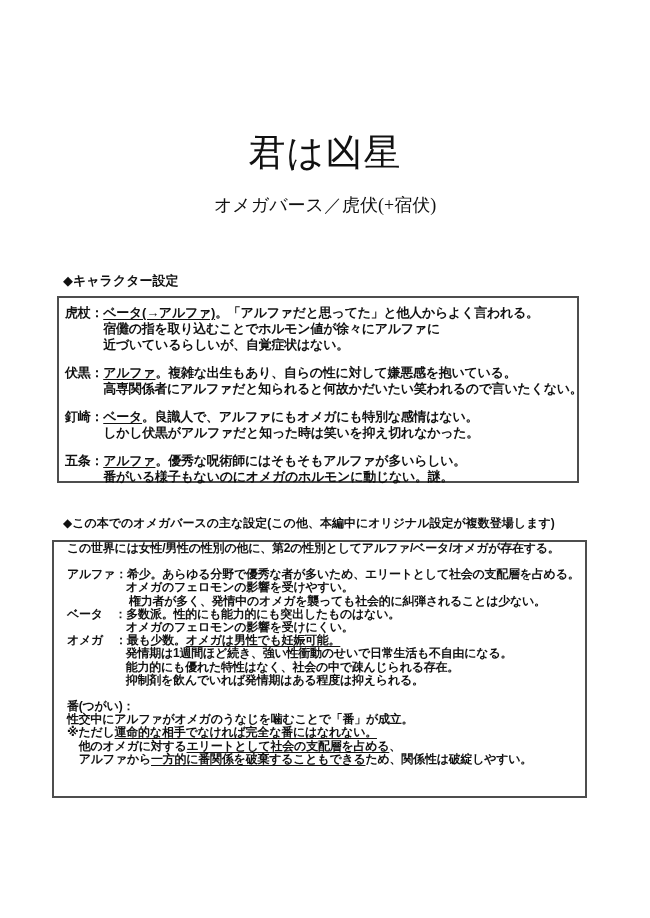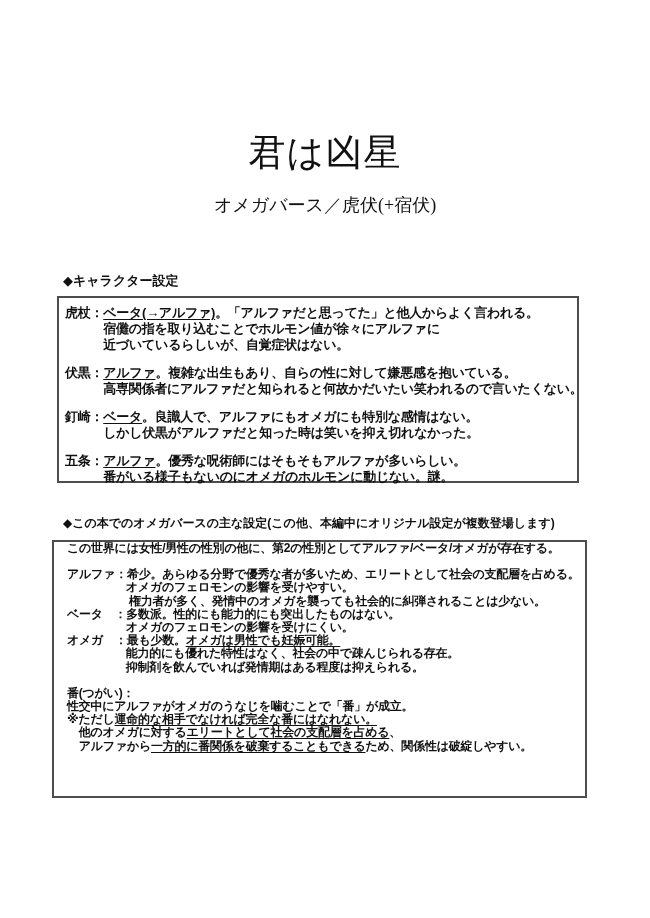--- a/index.html
+++ b/index.html
@@ -117,20 +117,21 @@
 <div class="section-heading heading-2">◆この本でのオメガバースの主な設定(この他、本編中にオリジナル設定が複数登場します)</div>
 <div class="box box-2">
     <div class="line"><span>この世界には女性/男性の性別の他に、第2の性別としてアルファ/ベータ/オメガが存在する。</span></div>
     <div class="line blank"></div>
     <div class="line"><span>アルファ：希少。あらゆる分野で優秀な者が多いため、エリートとして社会の支配層を占める。</span></div>
     <div class="line"><span>　　　　　オメガのフェロモンの影響を受けやすい。</span></div>
     <div class="line"><span>　　　　　 権力者が多く、発情中のオメガを襲っても社会的に糾弾されることは少ない。</span></div>
     <div class="line"><span>ベータ　：多数派。性的にも能力的にも突出したものはない。</span></div>
     <div class="line"><span>　　　　　オメガのフェロモンの影響を受けにくい。</span></div>
     <div class="line"><span>オメガ　：最も少数。</span><u>オメガは男性でも妊娠可能。</u></div>
+    <div class="line"><span>　　　　　発情期は1週間ほど続き、強い性衝動のせいで日常生活も不自由になる。</span></div>
     <div class="line"><span>　　　　　能力的にも優れた特性はなく、社会の中で疎んじられる存在。</span></div>
     <div class="line"><span>　　　　　抑制剤を飲んでいれば発情期はある程度は抑えられる。</span></div>
     <div class="line blank"></div>
     <div class="line"><span>番(つがい)：</span></div>
     <div class="line"><span>性交中にアルファがオメガのうなじを噛むことで「番」が成立。</span></div>
     <div class="line"><span>※ただし</span><u>運命的な相手でなければ完全な番にはなれない。</u></div>
     <div class="line"><span>　他のオメガに対する</span><u>エリートとして社会の支配層を占める</u><span>、</span></div>
     <div class="line"><span>　アルファから</span><u>一方的に番関係を破棄することもできる</u><span>ため、関係性は破綻しやすい。</span></div>
   </div>
 

